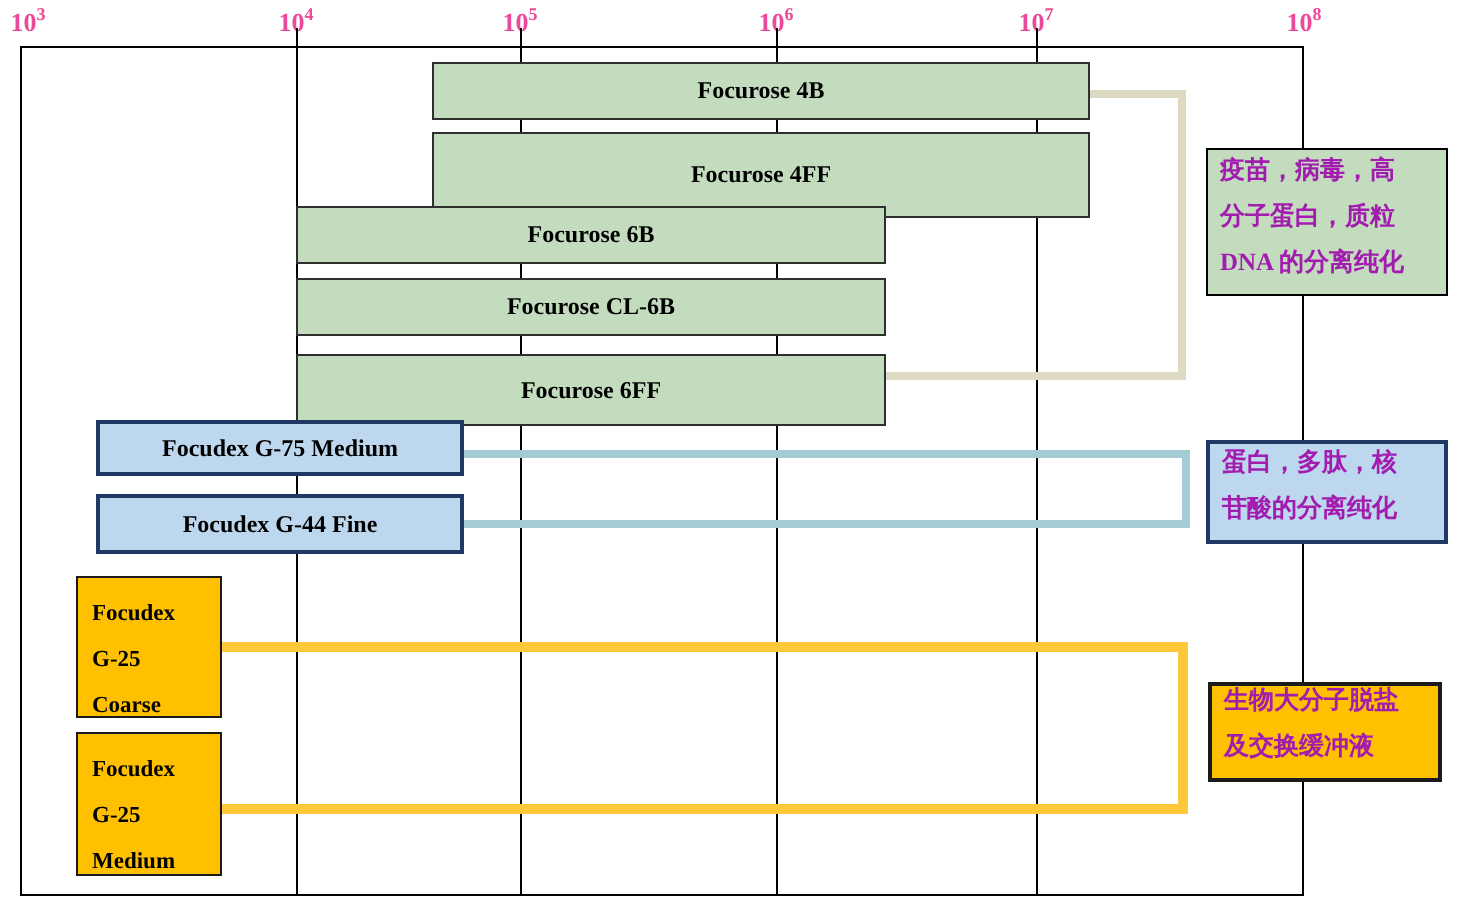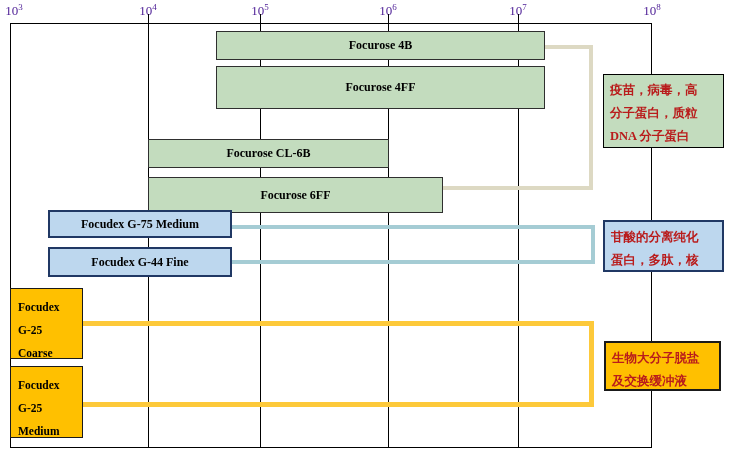--- a/index.html
+++ b/index.html
@@ -10,46 +10,46 @@
   }
   
   .plot{
     position:absolute;left:10px;top:23px;width:642px;height:425px;
     border:1px solid #000;background:#fff;
   }
   .grid{position:absolute;top:0;bottom:0;width:1px;background:#000;}
   .tick{position:absolute;width:1px;height:9px;top:14px;background:#000;}
   .tlabel{
     position:absolute;top:2px;transform:translateX(-50%);
-    font-weight:normal;font-size:13px;color:#4c1d95;white-space:nowrap;
+    font-weight:bold;font-size:13px;color:#ec4899;white-space:nowrap;
   }
   .tlabel sup{font-size:9px;}
   
   .bar{
     position:absolute;display:flex;align-items:center;justify-content:center;
     font-weight:bold;font-size:12px;color:#000;text-align:center;
   }
   .bar-green{background:#c3dcbe;border:1px solid #2f2f2f;}
   .bar-blue{background:#bdd7ee;border:2px solid #203864;}
-  .bar-yellow{background:#ffc000;border:1px solid #1a1a1a;}
+  .bar-yellow{background:#ffc000;border:1px solid #1a1a1a;margin-left:28px;}
   .bar-tall{flex-direction:column;align-items:flex-start;justify-content:flex-start;
     padding:7px 0 0 7px;font-size:11.5px;line-height:23px;}
   
   .br{position:absolute;}
   .br-beige-top{left:545px;top:45px;width:48px;height:4px;background:#ddd9c3;}
   .br-beige{left:443px;top:45px;width:150px;height:145px;
     border-right:4px solid #ddd9c3;border-bottom:4px solid #ddd9c3;}
   .br-teal{left:232px;top:225px;width:363px;height:39px;
     border-top:4px solid #a5ccd4;border-right:4px solid #a5ccd4;border-bottom:4px solid #a5ccd4;}
   .br-gold{left:83px;top:321px;width:511px;height:86px;
     border-top:5px solid #fdc93a;border-right:5px solid #fdc93a;border-bottom:5px solid #fdc93a;}
   
   .note{
-    position:absolute;font-weight:bold;color:#b91c1c;font-size:12.5px;
-    display:flex;flex-direction:column;justify-content:flex-start;
+    position:absolute;font-weight:bold;color:#a21caf;font-size:12.5px;
+    display:flex;flex-direction:column;justify-content:flex-end;
     padding:4px 6px;line-height:23px;white-space:nowrap;
   }
   .note-green{left:603px;top:74px;width:121px;height:74px;background:#c3dcbe;border:1px solid #000;}
   .note-blue{left:603px;top:220px;width:121px;height:52px;background:#bdd7ee;border:2px solid #203864;}
   .note-yellow{left:604px;top:341px;width:117px;height:50px;background:#ffc000;border:2px solid #1a1a1a;}
 </style>
 </head>
 <body>
 
 <div id="stage">
@@ -73,44 +73,45 @@
     <div class="grid" style="left:507px"></div>
   </div>
 
   <div class="br br-beige-top"></div>
   <div class="br br-beige"></div>
   <div class="br br-teal"></div>
   <div class="br br-gold"></div>
 
   <div class="bar bar-green" style="left:216px;top:31px;width:329px;height:29px">Focurose 4B</div>
   <div class="bar bar-green" style="left:216px;top:66px;width:329px;height:43px">Focurose 4FF</div>
-  <div class="bar bar-green" style="left:148px;top:139px;width:241px;height:29px">Focurose CL-6B</div>
+  <div class="bar bar-green" style="left:148px;top:103px;width:295px;height:29px">Focurose 6B</div>
+  <div class="bar bar-green" style="left:148px;top:139px;width:295px;height:29px">Focurose CL-6B</div>
   <div class="bar bar-green" style="left:148px;top:177px;width:295px;height:36px">Focurose 6FF</div>
 
   <div class="bar bar-blue" style="left:48px;top:210px;width:184px;height:28px">Focudex G-75 Medium</div>
   <div class="bar bar-blue" style="left:48px;top:247px;width:184px;height:30px">Focudex G-44 Fine</div>
 
   <div class="bar bar-yellow bar-tall" style="left:10px;top:288px;width:73px;height:71px">
     <span>Focudex</span>
     <span>G-25</span>
     <span>Coarse</span>
   </div>
   <div class="bar bar-yellow bar-tall" style="left:10px;top:366px;width:73px;height:72px">
     <span>Focudex</span>
     <span>G-25</span>
     <span>Medium</span>
   </div>
 
   <div class="note note-green">
     <span>疫苗，病毒，高</span>
     <span>分子蛋白，质粒</span>
-    <span>DNA 分子蛋白</span>
+    <span>DNA 的分离纯化</span>
   </div>
   <div class="note note-blue">
+    <span>蛋白，多肽，核</span>
     <span>苷酸的分离纯化</span>
-    <span>蛋白，多肽，核</span>
   </div>
   <div class="note note-yellow">
     <span>生物大分子脱盐</span>
     <span>及交换缓冲液</span>
   </div>
 
 </div>
 
 </body></html>

